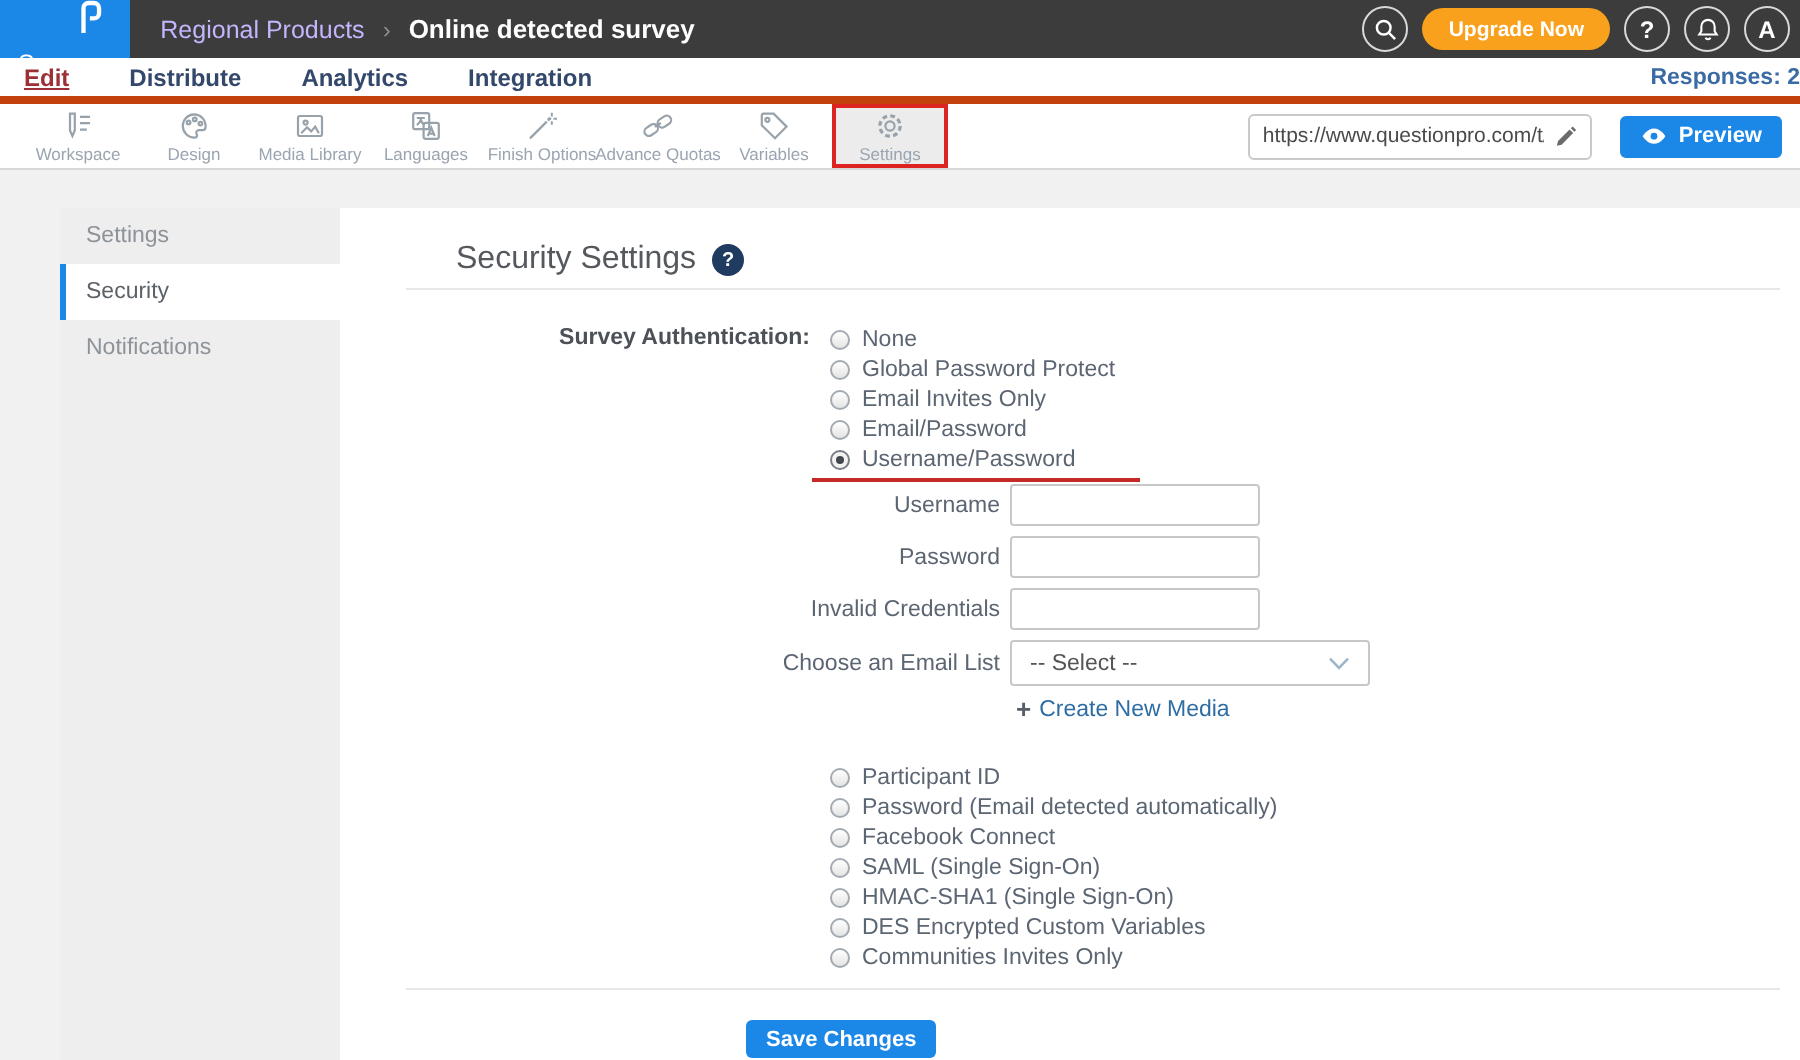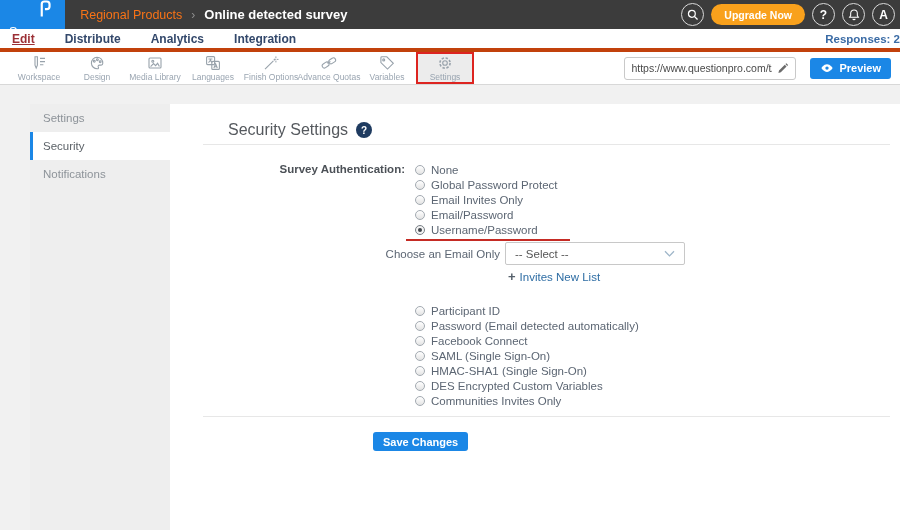--- a/index.html
+++ b/index.html
@@ -7,21 +7,21 @@
   body { font-family:"Liberation Sans","DejaVu Sans",sans-serif; background:#f1f1f1; }
   .app { width:900px; height:530px; display:flex; flex-direction:column; }
 
   
   .topbar { height:29px; background:#3c3c3c; display:flex; align-items:center; flex:none; }
   .logo-block { background:#1b87e6; height:29px; display:flex; align-items:flex-end; padding:0 11px 0 9px; gap:7px; cursor:pointer;flex-direction:column; }
   .logo-mark { width:16px; height:18px; display:flex; align-items:center; }
   .logo-menu-label { color:#fff; font-size:12.5px; }
   .caret-down { width:0; height:0; border-left:4px solid transparent; border-right:4px solid transparent; border-top:5px solid #fff; margin-top:1px; }
   .breadcrumb { display:flex; align-items:center; gap:9px; margin-left:15px; }
-  .crumb-folder { color:#f97316; font-size:12.5px; }
+  .crumb-folder { color:#c4b5fd; font-size:12.5px; }
   .crumb-sep { color:#8f8f8f; font-size:12px; }
   .crumb-title { color:#fff; font-size:13px; font-weight:700; }
   .topbar-right { margin-left:auto; display:flex; align-items:center; gap:7px; padding-right:5px; }
   .circle-btn { width:23px; height:23px; border:1.5px solid #d9d9d9; border-radius:50%; display:flex; align-items:center; justify-content:center; color:#fff; font-size:12px; font-weight:700; cursor:pointer; flex:none; }
   .upgrade-btn { height:21px; border-radius:11px; background:#f9a11c; color:#fff; font-size:10.5px; font-weight:700; display:flex; align-items:center; padding:0 13px; cursor:pointer; border:none; }
 
   
   .tabsbar { height:23px; background:#fff; border-bottom:4px solid #c2410c; display:flex; align-items:center; padding-left:12px; flex:none; }
   .tab { font-size:12px; font-weight:700; color:#33486b; margin-right:30px; cursor:pointer; text-decoration:none; }
   .tab.active { color:#9c3036; text-decoration:underline; }
@@ -264,34 +264,48 @@
                 <span class="radio-label">Email/Password</span>
               </div>
               <div class="radio-row checked">
                 <span class="radio"></span>
                 <span class="radio-label">Username/Password</span>
                 <span class="red-underline"></span>
               </div>
             </div>
         </div>
 
+        <div class="fields" id="cred-fields">
+            <div class="field-row">
+              <span class="field-label">Username</span>
+              <input type="text" class="text-input" style="">
+            </div>
+            <div class="field-row">
+              <span class="field-label">Password</span>
+              <input type="text" class="text-input" style="">
+            </div>
+            <div class="field-row">
+              <span class="field-label">Invalid Credentials</span>
+              <input type="text" class="text-input" style="">
+            </div>
+          </div>
 
         <div class="field-row">
-          <span class="field-label">Choose an Email Only</span>
+          <span class="field-label">Choose an Email List</span>
           <div class="select-box">
             <span>-- Select --</span>
             <svg width="11" height="8" viewBox="0 0 11 8">
                 <path d="M1 1.3l4.5 4.6L10 1.3" stroke="#9fb6c9" stroke-width="1.3" fill="none"></path>
               </svg>
           </div>
         </div>
 
         <div class="create-list">
           <span class="plus-glyph">+</span>
-          <span class="create-list-label">Invites New List</span>
+          <span class="create-list-label">Create New Media</span>
         </div>
 
         <div class="radio-group2" id="more-options">
             <div class="radio-row">
               <span class="radio"></span>
               <span class="radio-label">Participant ID</span>
             </div>
             <div class="radio-row">
               <span class="radio"></span>
               <span class="radio-label">Password (Email detected automatically)</span>

